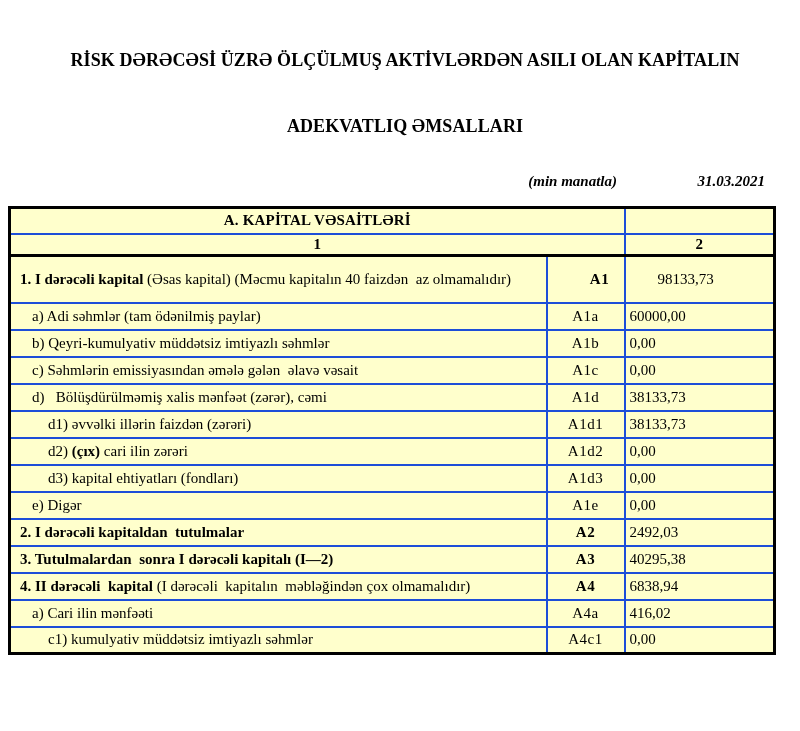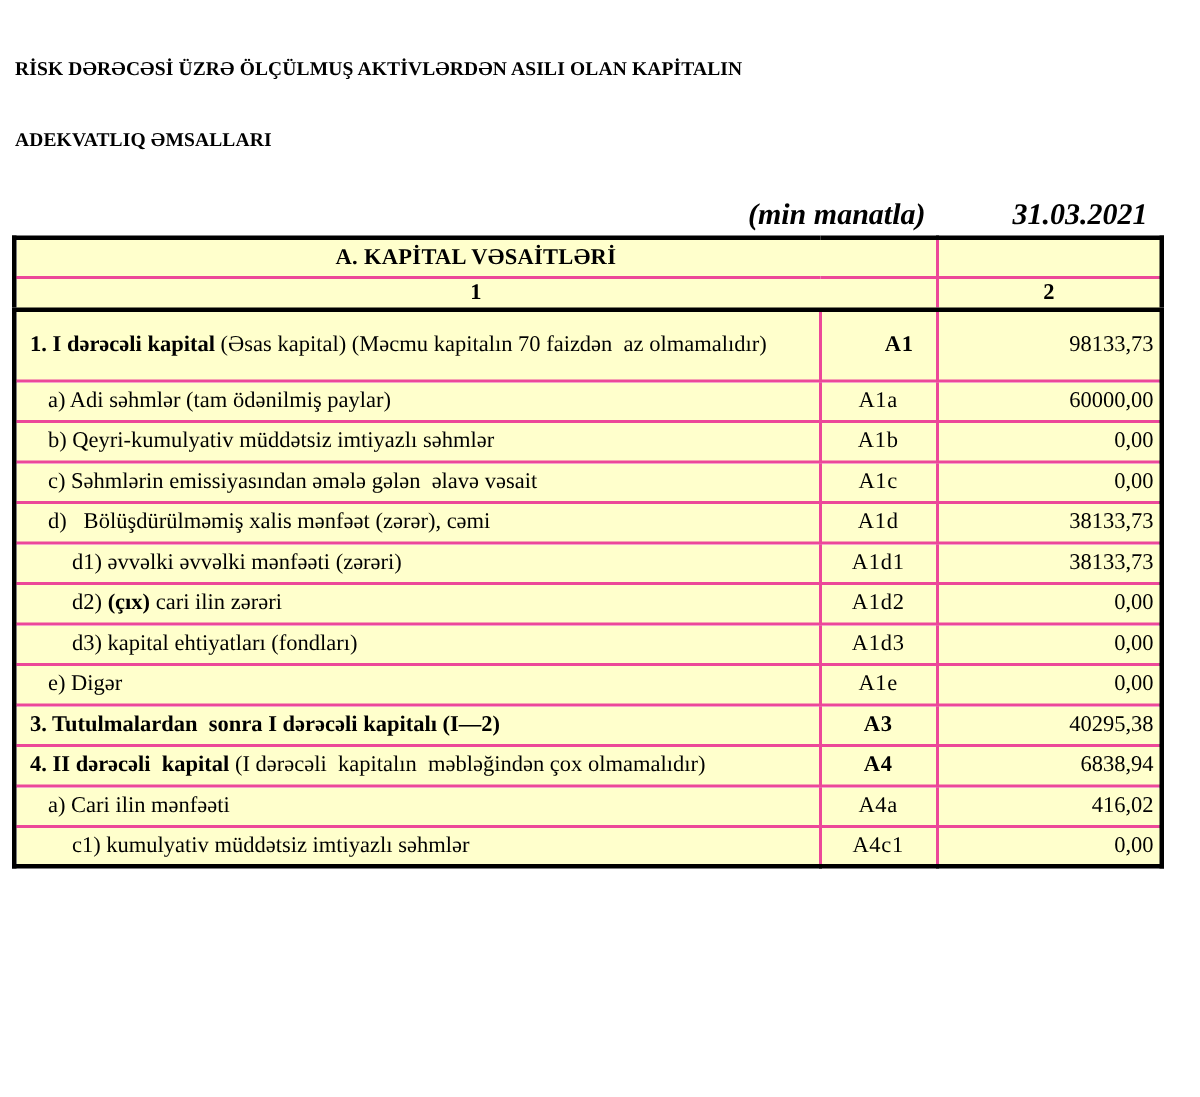--- a/index.html
+++ b/index.html
@@ -7,71 +7,72 @@
     position: relative;
     width: 800px;
     height: 731px;
     overflow: hidden;
     background: #ffffff;
     font-family: "Liberation Serif", serif;
     color: #000000;
   }
   .title-block {
     padding-top: 6px;
+    text-align: center;
     font-weight: bold;
-    font-size: 13px;
+    font-size: 18px;
     line-height: 1.22;
     letter-spacing: 0.1px;
     white-space: pre-wrap;
     padding-left: 10px;
   }
   .meta-row {
     position: relative;
     height: 24px;
   }
   .unit-note, .report-date {
     position: absolute;
-    bottom: 2px;
+    bottom: 16px;
     font-style: italic;
     font-weight: bold;
-    font-size: 20px;
+    font-size: 15px;
     white-space: pre;
     margin-top: 28px;
   }
   .unit-note { right: 183px; }
   .report-date { right: 35px; }
   table.capital-table {
     border-collapse: collapse;
     table-layout: fixed;
     margin-left: 8px;
     width: 765px;
     border: 3px solid #000;
   }
   table.capital-table td {
-    border: 2px solid #ec4899;
+    border: 2px solid #1d4ed8;
     background: #FFFFCC;
     font-size: 15px;
     vertical-align: middle;
     padding: 1px 4px;
     overflow: hidden;
   }
   tr.hrow1 { height: 27px; }
   tr.hrow2 { height: 20px; }
   tbody tr { height: 27px; }
   tbody tr.tall1 { height: 47px; }
   tbody tr.tall2 { height: 46px; }
   tbody tr:first-child td { border-top: 3px solid #000; padding-left: 32px; }
   td.center { text-align: center; }
   .b { font-weight: bold; }
   td.sect { font-size: 16px; letter-spacing: 0.2px; }
   td.lbl { white-space: pre-wrap; line-height: 1.15; }
   td.lbl.ind0 { padding-left: 9px; }
   td.lbl.ind1 { padding-left: 21px; }
   td.lbl.ind2 { padding-left: 37px; }
-  td.val { text-align: right; padding-right: 5px; }
+  td.val { text-align: left; padding-right: 5px; }
   td.code { text-align: center; letter-spacing: 0.5px; }
 </style>
 </head>
 <body>
 
 <div class="page">
 
   <div class="title-block">
     <div>RİSK DƏRƏCƏSİ ÜZRƏ ÖLÇÜLMUŞ AKTİVLƏRDƏN ASILI OLAN KAPİTALIN</div>
     <div>ADEKVATLIQ ƏMSALLARI</div>
@@ -93,21 +94,21 @@
         <td colspan="2" class="center b sect">A. KAPİTAL VƏSAİTLƏRİ</td>
         <td></td>
       </tr>
       <tr class="hrow2">
         <td colspan="2" class="center b">1</td>
         <td class="center b">2</td>
       </tr>
     </thead>
     <tbody>
         <tr class="tall1">
-          <td class="lbl ind0"><span class="b">1. I dərəcəli kapital</span><span> (Əsas kapital) (Məcmu kapitalın 70 faizdən  az olmamalıdır)</span></td>
+          <td class="lbl ind0"><span class="b">1. I dərəcəli kapital</span><span> (Əsas kapital) (Məcmu kapitalın 40 faizdən  az olmamalıdır)</span></td>
           <td class="code b">A1</td>
           <td class="val">98133,73</td>
         </tr>
         <tr>
           <td class="lbl ind1"><span>a) Adi səhmlər (tam ödənilmiş paylar)</span></td>
           <td class="code">A1a</td>
           <td class="val">60000,00</td>
         </tr>
         <tr>
           <td class="lbl ind1"><span>b) Qeyri-kumulyativ müddətsiz imtiyazlı səhmlər</span></td>
@@ -118,38 +119,43 @@
           <td class="lbl ind1"><span>c) Səhmlərin emissiyasından əmələ gələn  əlavə vəsait</span></td>
           <td class="code">A1c</td>
           <td class="val">0,00</td>
         </tr>
         <tr>
           <td class="lbl ind1"><span>d)   Bölüşdürülməmiş xalis mənfəət (zərər), cəmi</span></td>
           <td class="code">A1d</td>
           <td class="val">38133,73</td>
         </tr>
         <tr>
-          <td class="lbl ind2"><span>d1) əvvəlki əvvəlki mənfəəti (zərəri)</span></td>
+          <td class="lbl ind2"><span>d1) əvvəlki illərin faizdən (zərəri)</span></td>
           <td class="code">A1d1</td>
           <td class="val">38133,73</td>
         </tr>
         <tr>
           <td class="lbl ind2"><span>d2) </span><span class="b">(çıx)</span><span> cari ilin zərəri</span></td>
           <td class="code">A1d2</td>
           <td class="val">0,00</td>
         </tr>
         <tr>
           <td class="lbl ind2"><span>d3) kapital ehtiyatları (fondları)</span></td>
           <td class="code">A1d3</td>
           <td class="val">0,00</td>
         </tr>
         <tr>
           <td class="lbl ind1"><span>e) Digər</span></td>
           <td class="code">A1e</td>
           <td class="val">0,00</td>
+        </tr>
+        <tr>
+          <td class="lbl ind0"><span class="b">2. I dərəcəli kapitaldan  tutulmalar</span></td>
+          <td class="code b">A2</td>
+          <td class="val">2492,03</td>
         </tr>
         <tr>
           <td class="lbl ind0"><span class="b">3. Tutulmalardan  sonra I dərəcəli kapitalı (I—2)</span></td>
           <td class="code b">A3</td>
           <td class="val">40295,38</td>
         </tr>
         <tr>
           <td class="lbl ind0"><span class="b">4. II dərəcəli  kapital</span><span> (I dərəcəli  kapitalın  məbləğindən çox olmamalıdır)</span></td>
           <td class="code b">A4</td>
           <td class="val">6838,94</td>

